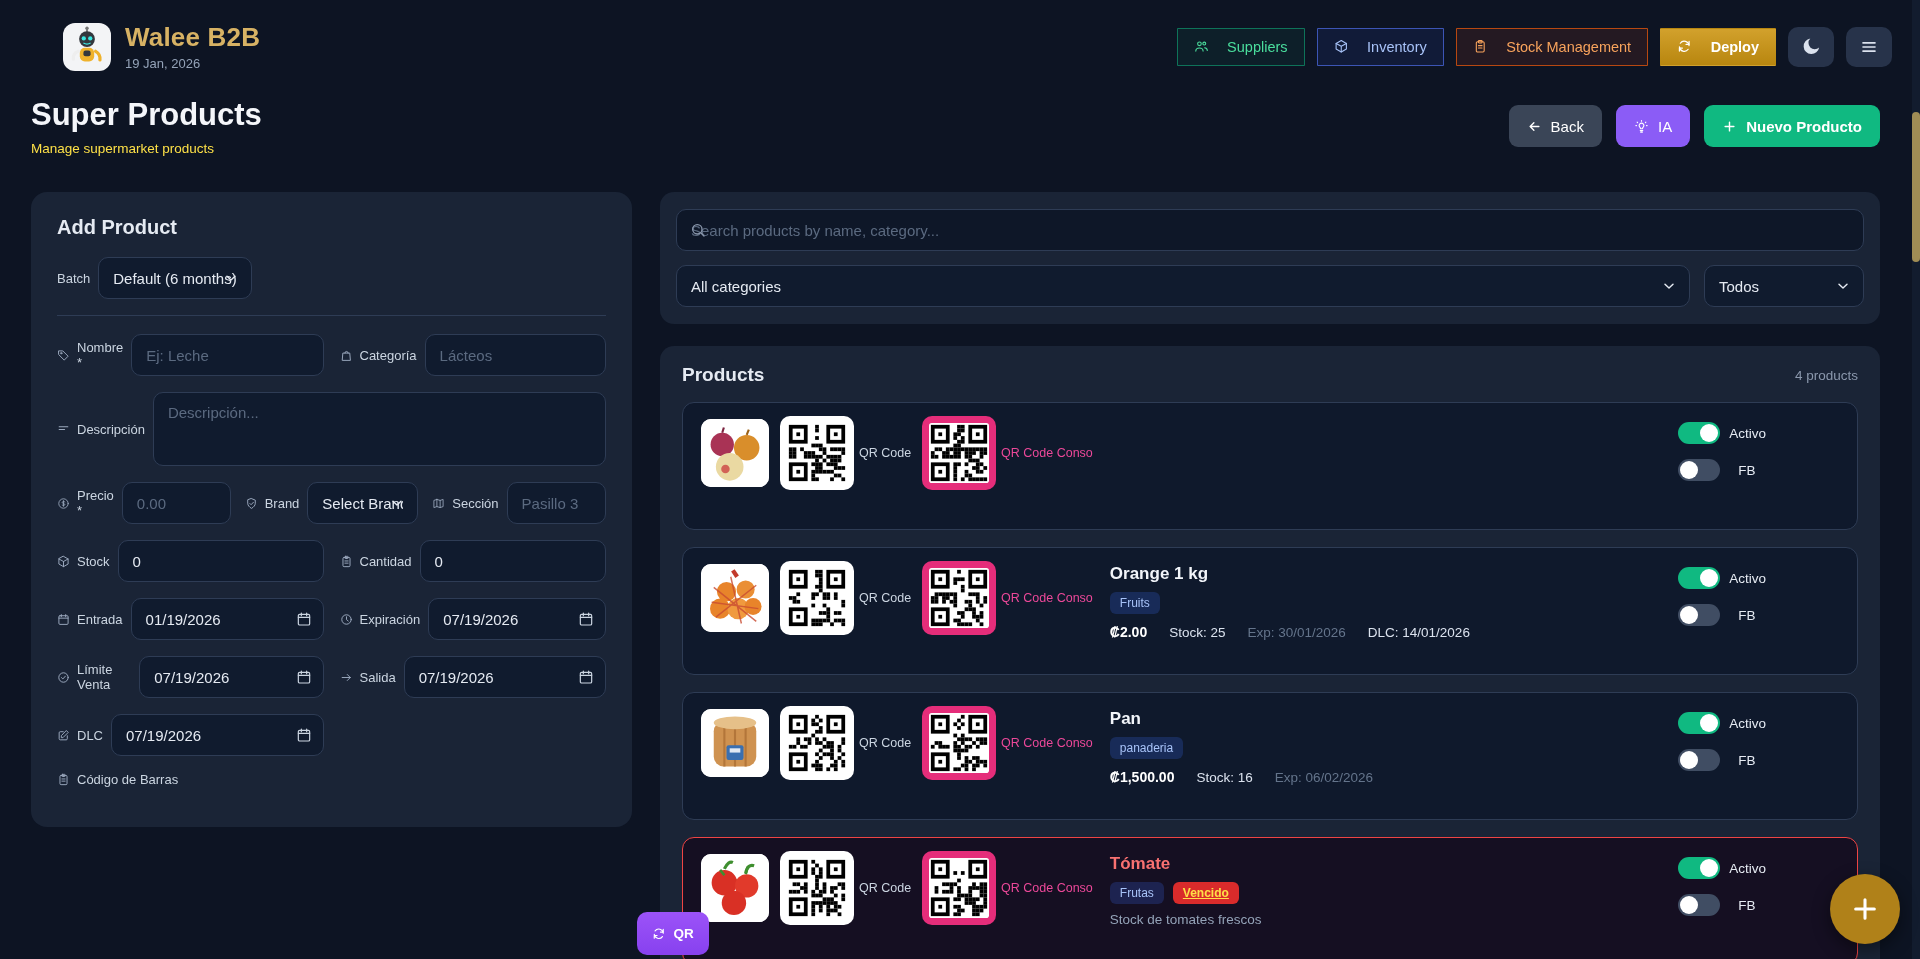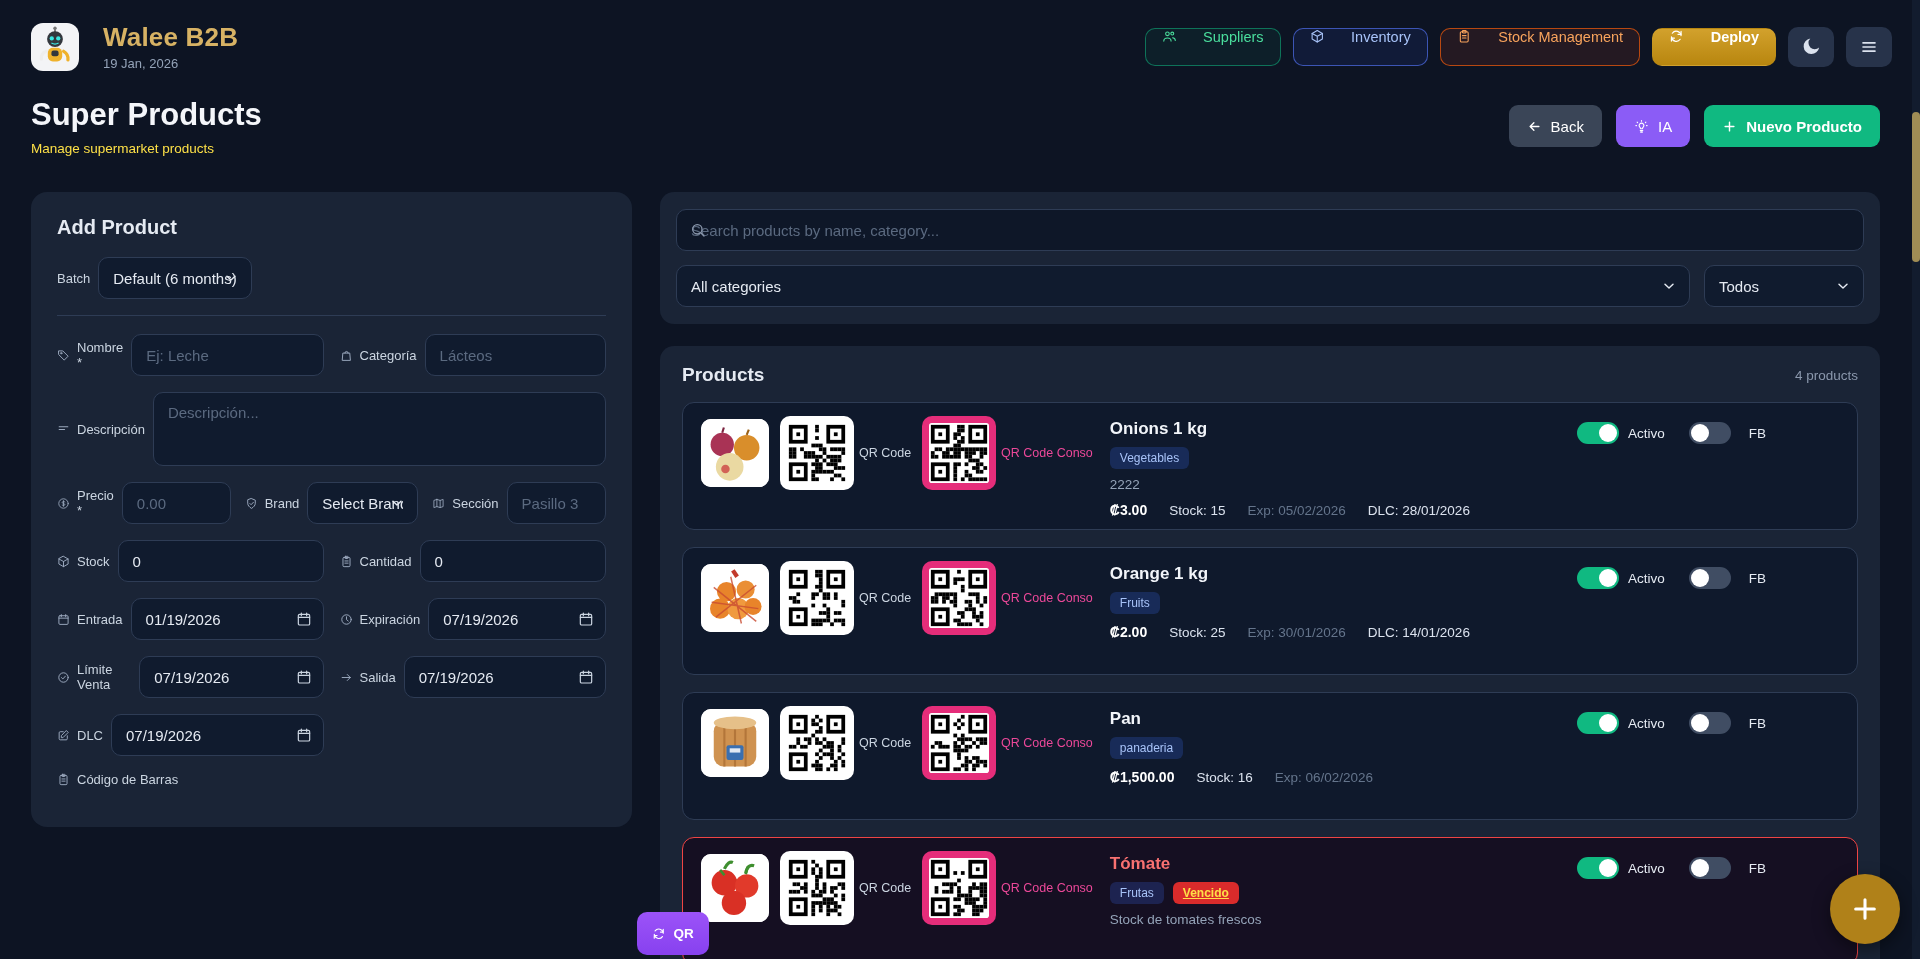--- a/index.html
+++ b/index.html
@@ -1,26 +1,26 @@
 <!DOCTYPE html>
 <html><head>
 <meta charset="utf-8">
 <style>
   * { margin:0; padding:0; box-sizing:border-box; }
   html,body { width:1920px; height:959px; overflow:hidden; background:#0d1423;
     font-family:"Liberation Sans","DejaVu Sans",sans-serif; color:#e5eaf2; }
 
   
   .header { display:flex; justify-content:space-between; align-items:center; padding:22px 28px 0 31px; }
-  .brandwrap { display:flex; align-items:center; gap:24px; }
+  .brandwrap { display:flex; align-items:center; gap:14px;margin-left:32px; }
   .logo { width:48px; height:48px; border-radius:12px; background:#f3f4f6; display:flex; align-items:center; justify-content:center; overflow:hidden; }
   .brandtitle { font-size:26px; font-weight:bold; color:#d7b264; letter-spacing:.2px; }
   .branddate { font-size:13px; color:#94a3b8; margin-top:3px; }
   .nav { display:flex; align-items:center; gap:12px; }
-  .navbtn { height:38px; border-radius:10px; border:1px solid transparent; display:flex; gap:27px;
+  .navbtn { height:38px; border-radius:1px; border:1px solid transparent; display:flex; align-items:center; gap:19px;
     padding:0 16px; font-size:14.5px; cursor:pointer; background:transparent; font-family:inherit; }
   .nav-suppliers { color:#4ade9d; border-color:rgba(16,185,129,.55); background:rgba(16,185,129,.07); }
   .nav-inventory { color:#a8c3f8; border-color:rgba(80,110,235,.7); background:rgba(59,100,246,.10); }
   .nav-stock { color:#f8a35c; border-color:rgba(234,88,12,.75); background:rgba(180,60,30,.14); }
   .nav-deploy { color:#fff; font-weight:600; background:linear-gradient(180deg,#d2a12c,#b8860f); }
   .sqbtn { width:46px; height:40px; border-radius:10px; border:none; background:#27334a; color:#dbe2ee;
     display:flex; align-items:center; justify-content:center; font-size:18px; cursor:pointer; }
 
   
   .pagehead { display:flex; justify-content:space-between; align-items:flex-start; padding:26px 40px 0 31px; }
@@ -90,21 +90,21 @@
   .badges { display:flex; gap:9px; }
   .badge { font-size:12px; padding:4px 10px; border-radius:6px; background:rgba(59,110,246,.22); color:#a8c3f8; }
   .badge.vencido { background:#d92b2b; color:#fde047; font-weight:bold;text-decoration:underline; }
   .pdesc { font-size:13.5px; color:#94a3b8; }
   .pstats { display:flex; align-items:center; gap:22px; font-size:13.5px; margin-top:2px; }
   .pprice { font-weight:bold; color:#fff; font-size:14px; }
   .pstock { color:#dbe2ee; }
   .pexp { color:#64748b; }
   .pdlc { color:#dbe2ee; }
   .pctrl { margin-left:auto; display:flex; align-items:flex-start; gap:46px; padding-top:6px; }
-  .togglecol { display:flex; flex-direction:row; gap:24px;text-align:center; }
+  .togglecol { display:flex; flex-direction:column; gap:15px;text-align:center; }
   .togglerow { display:flex; align-items:center; gap:9px; font-size:13.5px; color:#e5eaf2; }
   .toggle { width:42px; height:22px; border-radius:11px; position:relative; cursor:pointer; flex:0 0 auto; }
   .toggle.on { background:#10b981; }
   .toggle.off { background:#404d63; }
   .knob { width:18px; height:18px; border-radius:50%; background:#fff; position:absolute; top:2px; }
   .toggle.on .knob { right:2px; }
   .toggle.off .knob { left:2px; }
   .fbic { display:flex; font-size:16px; }
   .actions { display:flex; gap:19px; padding-right:8px; }
   .actions .aic { cursor:pointer; display:flex; font-size:18px; }
@@ -701,34 +701,20 @@
                       <rect x="50" y="10" width="4" height="4" fill="#000"></rect>
                       <rect x="2" y="42" width="20" height="20" fill="#000"></rect>
                       <rect x="6" y="46" width="12" height="12" fill="#fff"></rect>
                       <rect x="10" y="50" width="4" height="4" fill="#000"></rect>
                     </svg>
                   </span>
                 </div>
         <div class="qrlabel pink qrl2">QR Code Conso</div>
       </div>
     </div>
-    <div class="pinfo">
-      <div class="pname">Onions 1 kg</div>
-      <div class="badges">
-        <span class="badge bcat">Vegetables</span>
-
-      </div>
-      <div class="pdesc">2222</div>
-      <div class="pstats">
-        <span class="pprice">₡3.00</span>
-        <span class="pstock">Stock: 15</span>
-        <span class="pexp">Exp: 05/02/2026</span>
-        <span class="pdlc">DLC: 28/01/2026</span>
-      </div>
-    </div>
     <div class="pctrl">
       <div class="togglecol">
         <div class="togglerow">
           <span class="toggle on">
                     <span class="knob"></span>
                   </span>
           <span class="tact">Activo</span>
         </div>
         <div class="togglerow">
           <span class="toggle off">

